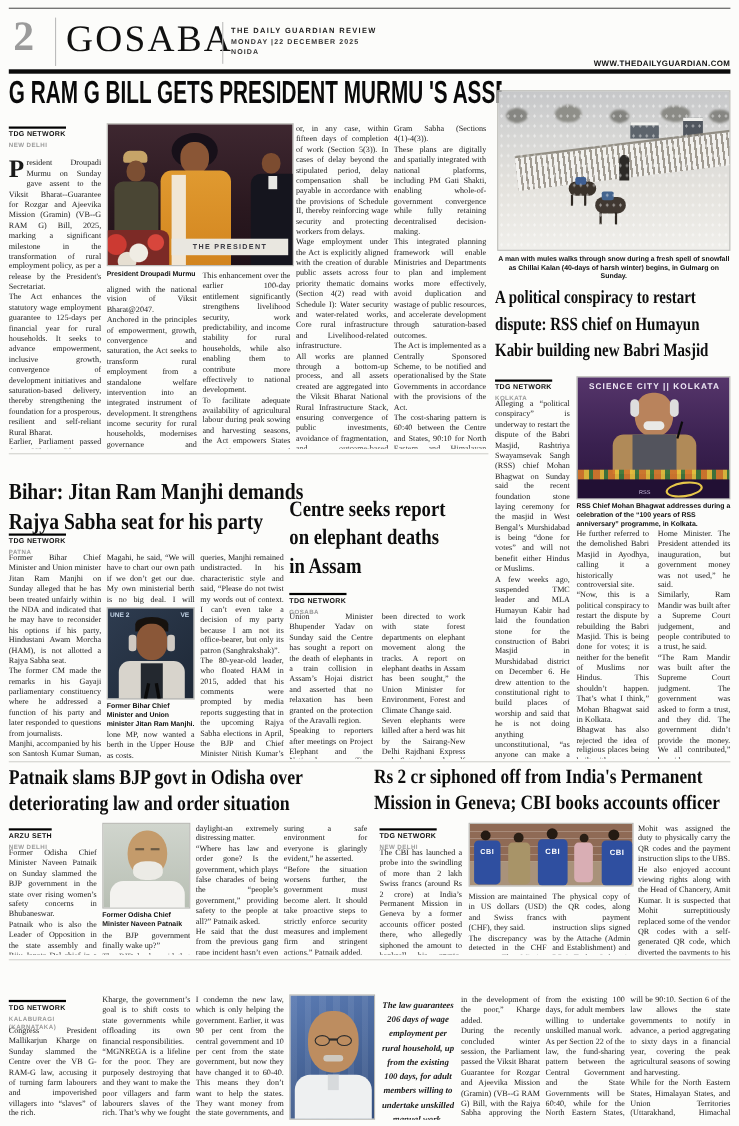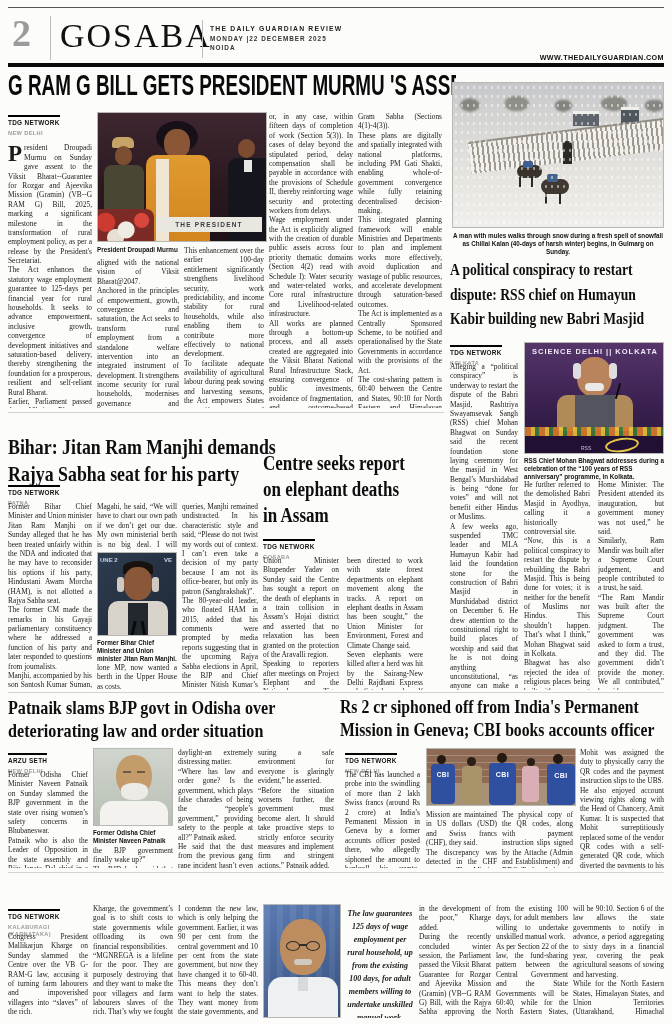--- a/index.html
+++ b/index.html
@@ -128,21 +128,21 @@
   </div>
   <div class="abs byline" style="left:450px;top:340px;">
     <span class="credit">TDG NETWORK</span>
     <span class="loc">KOLKATA</span>
   </div>
   <div class="abs bt" style="left:450px;top:362px;width:68px;height:328px;">Alleging a “political conspiracy” is underway to restart the dispute of the Babri Masjid, Rashtriya Swayamsevak Sangh (RSS) chief Mohan Bhagwat on Sunday said the recent foundation stone laying ceremony for the masjid in West Bengal’s Murshidabad is being “done for votes” and will not benefit either Hindus or Muslims.
 A few weeks ago, suspended TMC leader and MLA Humayun Kabir had laid the foundation stone for the construction of Babri Masjid in Murshidabad district on December 6. He drew attention to the constitutional right to build places of worship and said that he is not doing anything unconstitutional, “as anyone can make a temple or church, so can I”.
 According to the suspended TMC leader, a 300-crore budget has been allocated for the mosque, which will also include a hospital, guesthouse, and meeting hall. He reiterated his commitment to the project and said, “It is a promise of the Muslims: The Babri Masjid will be built, it will be built, it will be built.”
 Kabir asserted that legal challenges would not deter the mosque’s construction.</div>
   <div class="ph" style="left:524px;top:342px;width:140px;height:112px;background:linear-gradient(180deg,#56356b,#3a2150 55%,#2b153d);">
-    <div class="abs nowrap" style="left:0;top:4px;width:140px;text-align:center;font:bold 7.5px 'Liberation Sans',sans-serif;letter-spacing:1px;color:#efe9f6;">SCIENCE DELHI || KOLKATA</div>
+    <div class="abs nowrap" style="left:0;top:4px;width:140px;text-align:center;font:bold 7.5px 'Liberation Sans',sans-serif;letter-spacing:1px;color:#efe9f6;">SCIENCE CITY || KOLKATA</div>
     <div class="abs" style="left:52px;top:14px;width:35px;height:40px;background:#b9835c;border-radius:46%;"></div>
     <div class="abs" style="left:48px;top:20px;width:8px;height:16px;background:#dedede;border-radius:4px;"></div>
     <div class="abs" style="left:84px;top:20px;width:8px;height:16px;background:#dedede;border-radius:4px;"></div>
     <div class="abs" style="left:60px;top:40px;width:19px;height:8px;background:#e9e9e7;border-radius:4px;"></div>
     <div class="abs" style="left:32px;top:52px;width:76px;height:36px;background:#b08a58;border-radius:10px 10px 0 0;"></div>
     <div class="abs" style="left:50px;top:52px;width:40px;height:36px;background:#53545d;"></div>
     <div class="abs" style="left:92px;top:40px;width:2px;height:16px;background:#0c0c0c;transform:rotate(16deg);"></div>
     <div class="abs" style="left:0;top:84px;width:140px;height:9px;opacity:.9;background:repeating-linear-gradient(90deg,#d97b2a 0 6px,#e8c23a 6px 10px,#3e7a3a 10px 14px);"></div>
     <div class="abs" style="left:0;top:93px;width:140px;height:19px;background:#221034;"></div>
     <div class="abs" style="left:80px;top:95px;width:30px;height:10px;border:2px solid #e6c649;border-radius:50%;transform:rotate(-8deg);"></div>
@@ -285,21 +285,21 @@
   <div class="ph" style="left:263px;top:904px;width:78px;height:114px;background:linear-gradient(160deg,#5a7ab2,#35507f);">
     <div class="abs" style="left:0;top:0;width:78px;height:114px;background:repeating-linear-gradient(90deg,rgba(255,255,255,.07) 0 6px,transparent 6px 13px);"></div>
     <div class="abs" style="left:16px;top:14px;width:46px;height:56px;background:#bd8d60;border-radius:46%;"></div>
     <div class="abs" style="left:22px;top:36px;width:14px;height:10px;border:1.5px solid #2d2d2d;border-radius:50%;box-sizing:border-box;"></div>
     <div class="abs" style="left:42px;top:36px;width:14px;height:10px;border:1.5px solid #2d2d2d;border-radius:50%;box-sizing:border-box;"></div>
     <div class="abs" style="left:35px;top:39px;width:8px;height:1.5px;background:#2d2d2d;"></div>
     <div class="abs" style="left:30px;top:54px;width:18px;height:6px;background:#cfc9c0;border-radius:3px;"></div>
     <div class="abs" style="left:4px;top:72px;width:70px;height:42px;background:#eef0f1;border-radius:14px 14px 0 0;"></div>
     <div class="abs" style="left:34px;top:72px;width:10px;height:14px;background:#d7dadc;"></div>
   </div>
-  <div class="abs pq" style="left:347px;top:908px;width:66px;height:110px;overflow:hidden;">The law guarantees 125 days of wage employment per rural household, up from the existing 100 days, for adult members willing to undertake unskilled manual work.</div>
+  <div class="abs pq" style="left:347px;top:908px;width:66px;height:110px;overflow:hidden;">The law guarantees 206 days of wage employment per rural household, up from the existing 100 days, for adult members willing to undertake unskilled manual work.</div>
   <div class="abs bt" style="left:419px;top:904px;width:72px;height:114px;">in the development of the poor,” Kharge added.
 During the recently concluded winter session, the Parliament passed the Viksit Bharat Guarantee for Rozgar and Ajeevika Mission (Gramin) (VB--G RAM G) Bill, with the Rajya Sabha approving the legislation hours after the Lok Sabha passed it.
 The law guarantees 125 days of wage employment per rural household, up</div>
   <div class="abs bt" style="left:496px;top:904px;width:72px;height:114px;">from the existing 100 days, for adult members willing to undertake unskilled manual work.
 As per Section 22 of the law, the fund-sharing pattern between the Central Government and the State Governments will be 60:40, while for the North Eastern States, Himalayan States, and Union Territories (Uttarakhand, Himachal Pradesh, and Jammu and Kashmir), it</div>
   <div class="abs bt" style="left:573px;top:904px;width:91px;height:114px;">will be 90:10. Section 6 of the law allows the state governments to notify in advance, a period aggregating to sixty days in a financial year, covering the peak agricultural seasons of sowing and harvesting.
 While for the North Eastern States, Himalayan States, and Union Territories (Uttarakhand, Himachal Pradesh, and Jammu and Kashmir), it will be 90:10.</div>
 
 </div>
 

